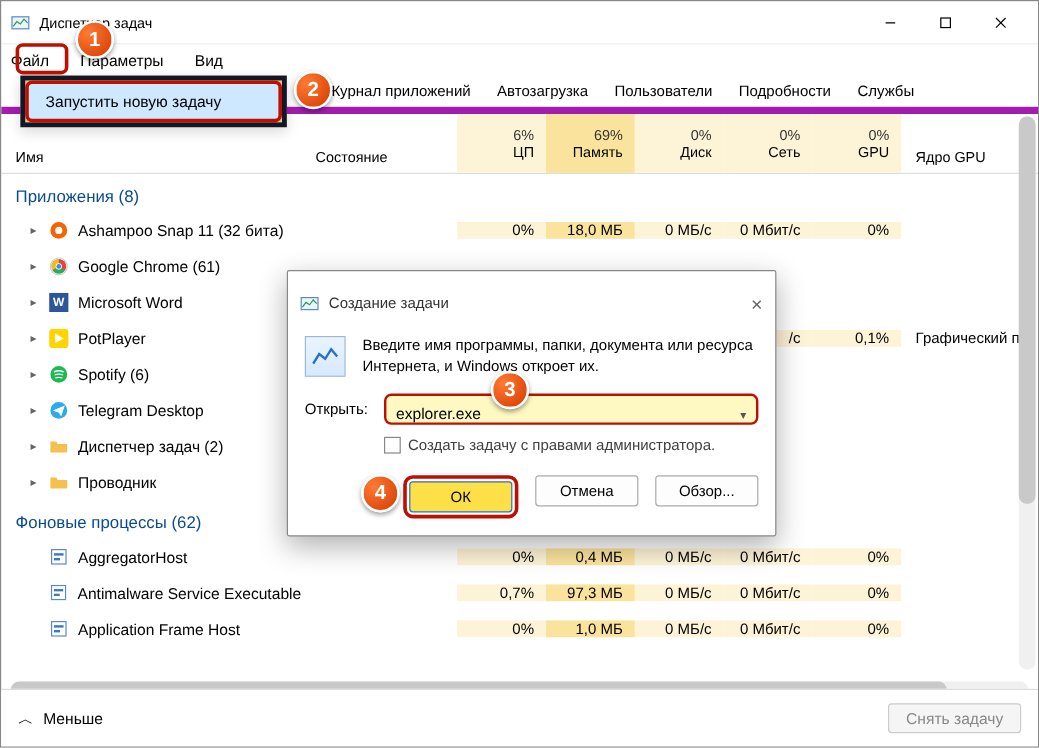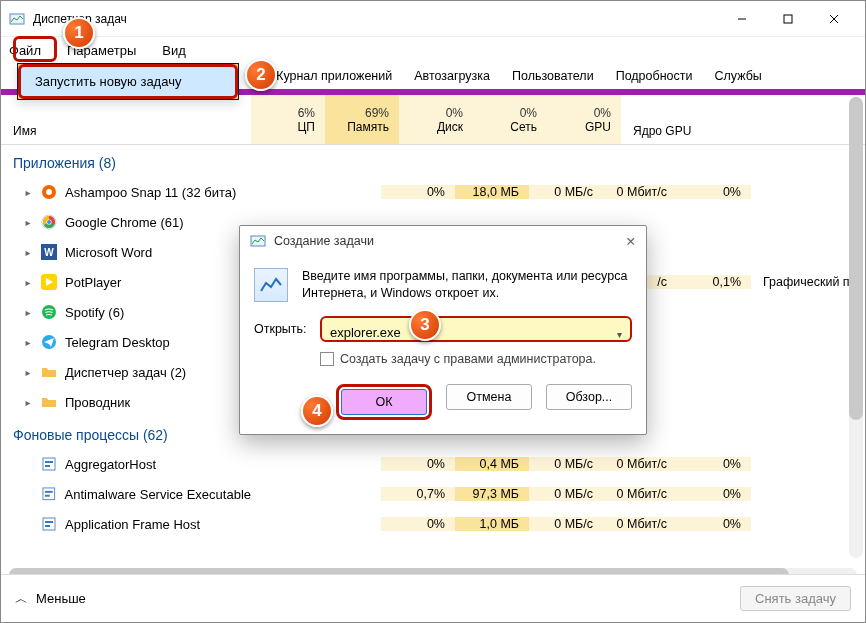--- a/index.html
+++ b/index.html
@@ -9,21 +9,21 @@
   .titlebar { height:36px; display:flex; align-items:center; padding:0 8px; border-bottom:1px solid #eee;}
   .titlebar .app-icon { width:16px; height:16px; margin-right:8px; }
   .titlebar .title { flex:1; font-size:12px; }
   .win-btns { display:flex; gap:0; }
   .win-btn { width:46px; height:30px; display:flex; align-items:center; justify-content:center; }
   .win-btn svg { width:10px; height:10px; }
 
   .menubar { height:26px; display:flex; align-items:center; padding:0 4px; gap:18px; font-size:13px; position:relative;}
   .menubar .menu-item { padding:2px 4px; }
 
-  .file-dropdown { position:absolute; top:62px; left:16px; width:222px; background:#fdba74; border:1px solid #0f172a; box-shadow:0 4px 10px rgba(0,0,0,0.15); z-index:50;}
+  .file-dropdown { position:absolute; top:62px; left:16px; width:222px; background:#fdba74; border:4px solid #0f172a; box-shadow:0 4px 10px rgba(0,0,0,0.15); z-index:50;}
   .file-dropdown .dd-item { padding:7px 14px; font-size:13px; }
   .dd-run { background:#cde8ff; border:3px solid #bd1000; border-radius:6px;}
   .dd-exit { }
 
   .tabs { height:32px; display:flex; align-items:center; border-bottom:6px solid #a21caf; padding-left:260px; font-size:12.5px;}
   .tab { padding:6px 10px; border:1px solid transparent; }
   .tab + .tab { }
 
   .header-row { display:flex; height:50px; border-bottom:1px solid #ddd;}
   .col-name { width:250px; display:flex; align-items:flex-end; padding:0 12px 6px; font-size:12px;}
@@ -51,37 +51,37 @@
   .hscroll { position:absolute; bottom:0; left:8px; right:8px; height:16px; display:flex; align-items:center; }
   .hscroll-track { flex:1; height:14px; background:#f0f0f0; border-radius:7px; position:relative;}
   .hscroll-thumb { position:absolute; left:0; top:0; height:14px; width:92%; background:#c9c9c9; border-radius:7px;}
 
   .footer { position:absolute; bottom:0; left:0; right:0; height:48px; border-top:1px solid #ddd; display:flex; align-items:center; padding:0 14px; background:#fff;}
   .footer .less { display:flex; align-items:center; gap:8px; font-size:13px;}
   .footer .end-task { margin-left:auto; border:1px solid #ccc; background:#f5f5f5; color:#888; padding:4px 14px; border-radius:3px; font-size:13px;}
 
   
   .dialog { position:absolute; left:238px; top:224px; width:408px; background:#fff; border:1px solid #888; box-shadow:0 8px 24px rgba(0,0,0,0.3); z-index:100; border-radius:2px;}
-  .dlg-title { height:30px; display:flex; align-items:center; padding:0 10px; font-size:12.5px; color:#333;}
+  .dlg-title { height:30px; display:flex; align-items:center; padding:0 10px; font-size:12.5px; color:#333;margin-top:12px;}
   .dlg-title .app-icon { width:16px; height:16px; margin-right:8px;}
   .dlg-title .close { margin-left:auto; color:#666;}
   .dlg-body { padding:8px 14px 14px;}
   .dlg-row1 { display:flex; gap:14px; padding:4px 0 14px;justify-content:flex-end;}
   .run-icon { width:34px; height:34px; border:1px solid #99b8d8; background:linear-gradient(#eaf4ff,#d7e9ff); display:flex; align-items:center; justify-content:center;}
   .dlg-desc { font-size:12.5px; line-height:1.35; flex:1;}
   .dlg-row2 { display:flex; align-items:center; gap:10px; margin-bottom:10px;}
   .dlg-label { font-size:12.5px; width:56px;}
   .combo { flex:1; height:26px; border:2.5px solid #bd1000; border-radius:6px; display:flex; align-items:flex-end; padding:0 8px; font-size:13px; position:relative; background:#fef9c3;}
   .combo .chev { position:absolute; right:8px; color:#555; font-size:10px;}
   .dlg-row3 { display:flex; align-items:center; gap:6px; padding-left:66px; margin-bottom:18px; font-size:12.5px; color:#404040;}
   .checkbox { width:14px; height:14px; border:1px solid #888; background:#fff;}
   .dlg-btns { display:flex; gap:14px; justify-content:flex-end;}
   .dlg-btn { width:86px; height:26px; border:1px solid #aaa; background:#fdfdfd; border-radius:3px; font-size:12.5px; display:flex; align-items:center; justify-content:center;}
   .ok-wrap { border:3px solid #bd1000; border-radius:8px; padding:2px;}
-  .dlg-btn.ok { border:1px solid #2670c5; background:#f0abfc;}
+  .dlg-btn.ok { border:1px solid #2670c5; background:#fde047;}
 
   
   .badge { position:absolute; width:32px; height:32px; border-radius:50%; background:radial-gradient(circle at 30% 30%, #ff7a33, #d23a00); border:2px solid #fff; box-shadow:0 2px 4px rgba(0,0,0,0.4); color:#fff; font-weight:bold; font-size:17px; display:flex; align-items:center; justify-content:center; z-index:200;}
   .file-outline { position:absolute; top:35px; left:12px; width:44px; height:26px; border:3px solid #bd1000; border-radius:6px; z-index:40;}
 
   .right-scroll { position:absolute; right:2px; top:96px; bottom:64px; width:14px; background:#f0f0f0; border-radius:7px;}
   .right-thumb { position:absolute; top:0; width:14px; height:70%; background:#c9c9c9; border-radius:7px;}
 
 </style>
 </head>
@@ -129,20 +129,21 @@
 <div class="tabs">
   <div class="tab">Журнал приложений</div>
   <div class="tab">Автозагрузка</div>
   <div class="tab">Пользователи</div>
   <div class="tab">Подробности</div>
   <div class="tab">Службы</div>
 </div>
 
 <div class="header-row">
   <div class="col-name">Имя</div>
+  <div class="col-status">Состояние</div>
   <div class="col-num head-y1">
     <span class="pct">6%</span>
     <span>ЦП</span>
   </div>
   <div class="col-num head-y2">
     <span class="pct">69%</span>
     <span>Память</span>
   </div>
   <div class="col-num head-y1">
     <span class="pct">0%</span>

